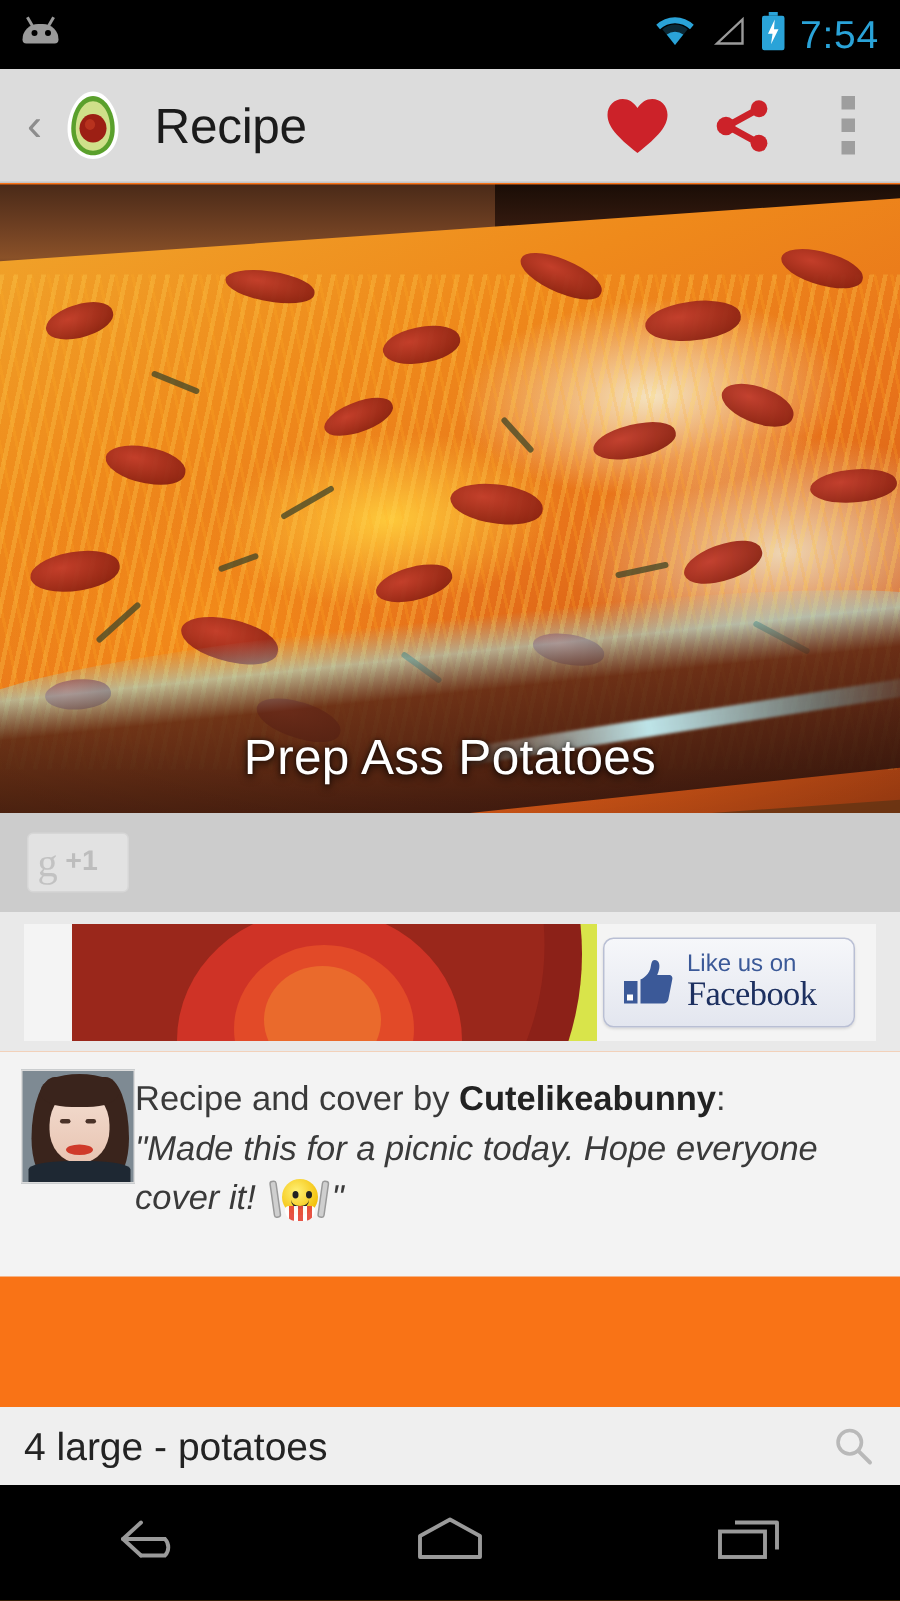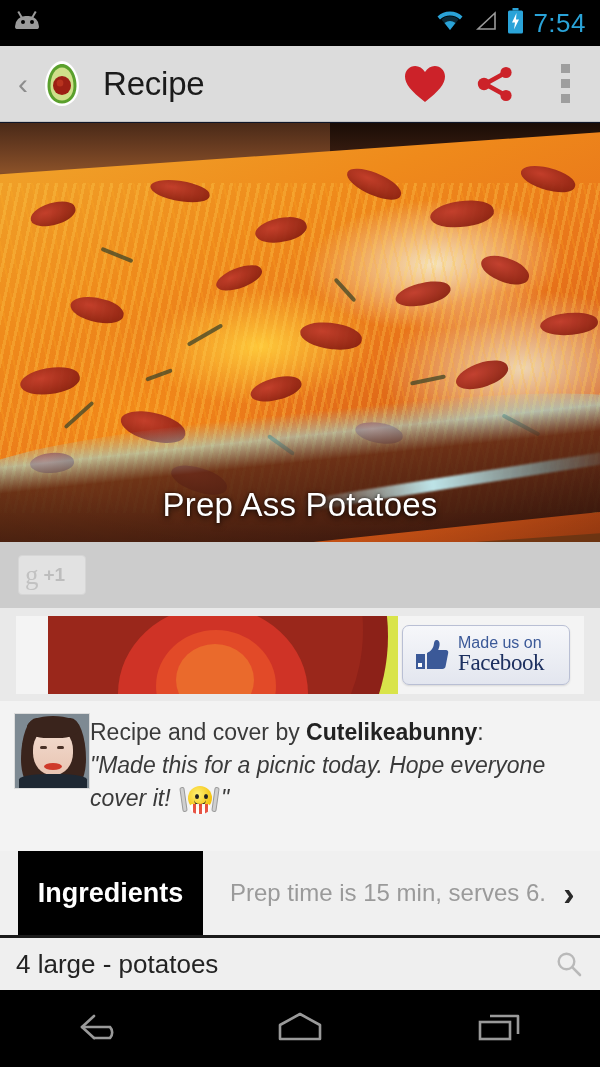--- a/index.html
+++ b/index.html
@@ -1,21 +1,21 @@
 <!DOCTYPE html>
 <html><head>
 <meta charset="utf-8">
 <style>
   * { margin:0; padding:0; box-sizing:border-box; }
   html,body {
     width:600px; height:1067px;
     font-family:"Liberation Sans", sans-serif;
     background:#000; overflow:hidden;
   }
-  #screen { position:relative; width:600px; height:1067px; background:#0f172a; }
+  #screen { position:relative; width:600px; height:1067px; background:#f97316; }
 
   
   .status-bar {
     position:absolute; top:0; left:0; width:600px; height:46px;
     background:#000; display:flex; align-items:center;
     padding:0 14px 0 12px;
   }
   .status-left { display:flex; align-items:center; flex:1; }
   .status-right { display:flex; align-items:center; gap:9px; }
   .droid-icon { width:30px; height:26px; position:relative; }
@@ -441,21 +441,21 @@
       </div>
       <div class="fb-button">
         <span class="thumb-icon">
           <svg width="34" height="32" viewBox="0 0 34 32">
             <rect x="1" y="15" width="9" height="15" fill="#3b5998"></rect>
             <rect x="3" y="24" width="4" height="4" fill="#ffffff"></rect>
             <path d="M12 30 L12 14 C12 14 17 12 18.5 7 C19.3 4.2 19 1 21.5 1 C24 1 25 3.5 24.5 6.5 C24.2 8.4 23.2 11 23.2 11 L31 11 C32.6 11 33.6 12.4 33.2 13.9 L30.6 27.2 C30.3 28.9 29 30 27.4 30 Z" fill="#3b5998"></path>
           </svg>
         </span>
         <span class="fb-text">
-          <span class="fb-like">Made us on</span>
+          <span class="fb-like">Like us on</span>
           <span class="fb-brand">Facebook</span>
         </span>
       </div>
     </div>
   </div>
 
   <div class="comment-section">
     <div class="avatar">
       <span class="av-hair-l"></span>
       <span class="av-hair-r"></span>
@@ -473,29 +473,20 @@
             <i class="emoji-knife"></i>
             <i class="emoji-face"></i>
             <i class="emoji-eye l"></i>
             <i class="emoji-eye r"></i>
             <i class="emoji-smile"></i>
             <i class="emoji-bib"></i>
         </span><span>"</span></div>
     </div>
   </div>
 
-  <div class="tabs-row">
-    <div class="tab-active">
-      <span>Ingredients</span>
-    </div>
-    <div class="tab-meta">
-      <span class="tab-meta-text">Prep time is 15 min, serves 6.</span>
-      <span class="chev-next">›</span>
-    </div>
-  </div>
 
   <div class="ingredient-row">
     <span class="ingredient-text">4 large - potatoes</span>
     <span class="search-icon">
       <svg width="30" height="30" viewBox="0 0 30 30">
         <circle cx="12.5" cy="12.5" r="7.8" fill="none" stroke="#b9b9b9" stroke-width="2.4"></circle>
         <line x1="18.2" y1="18.2" x2="26" y2="26" stroke="#b9b9b9" stroke-width="2.6" stroke-linecap="round"></line>
       </svg>
     </span>
   </div>

